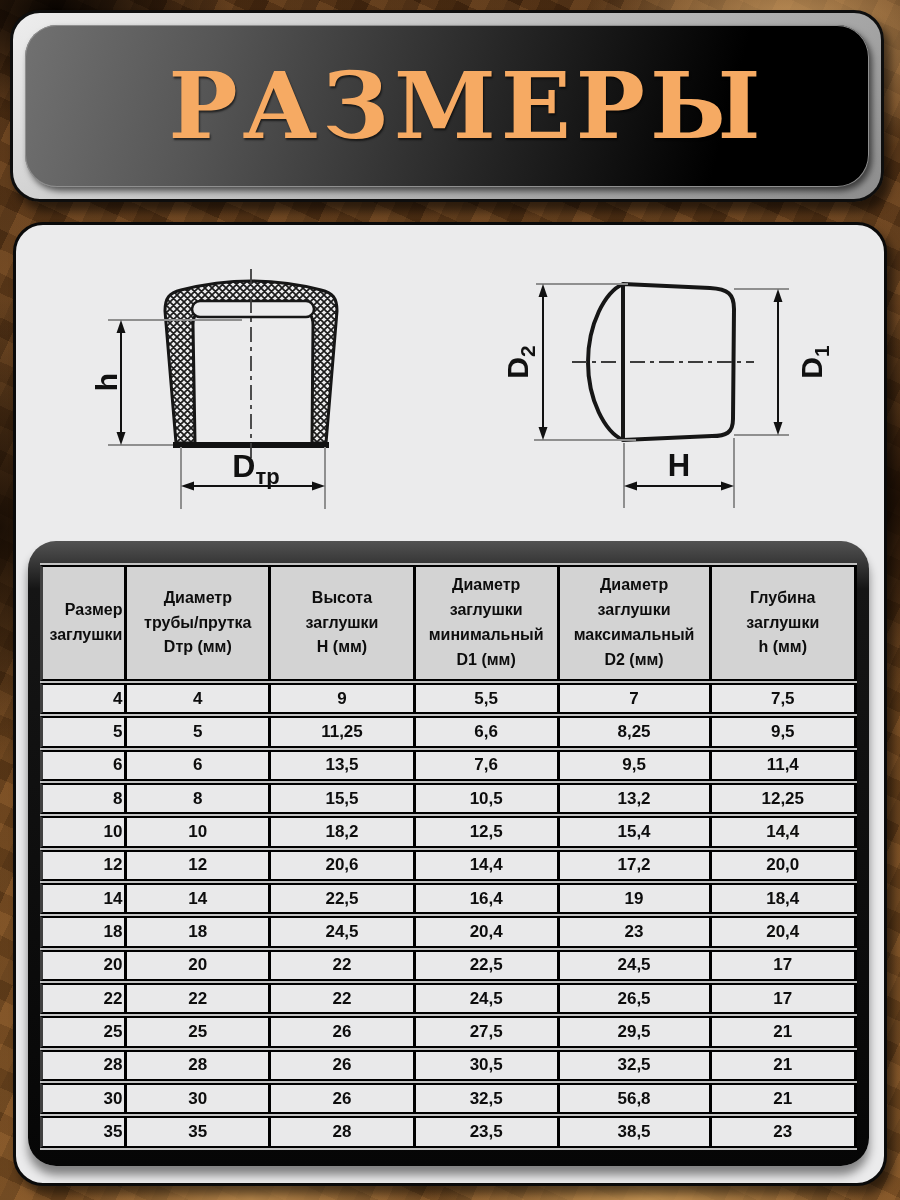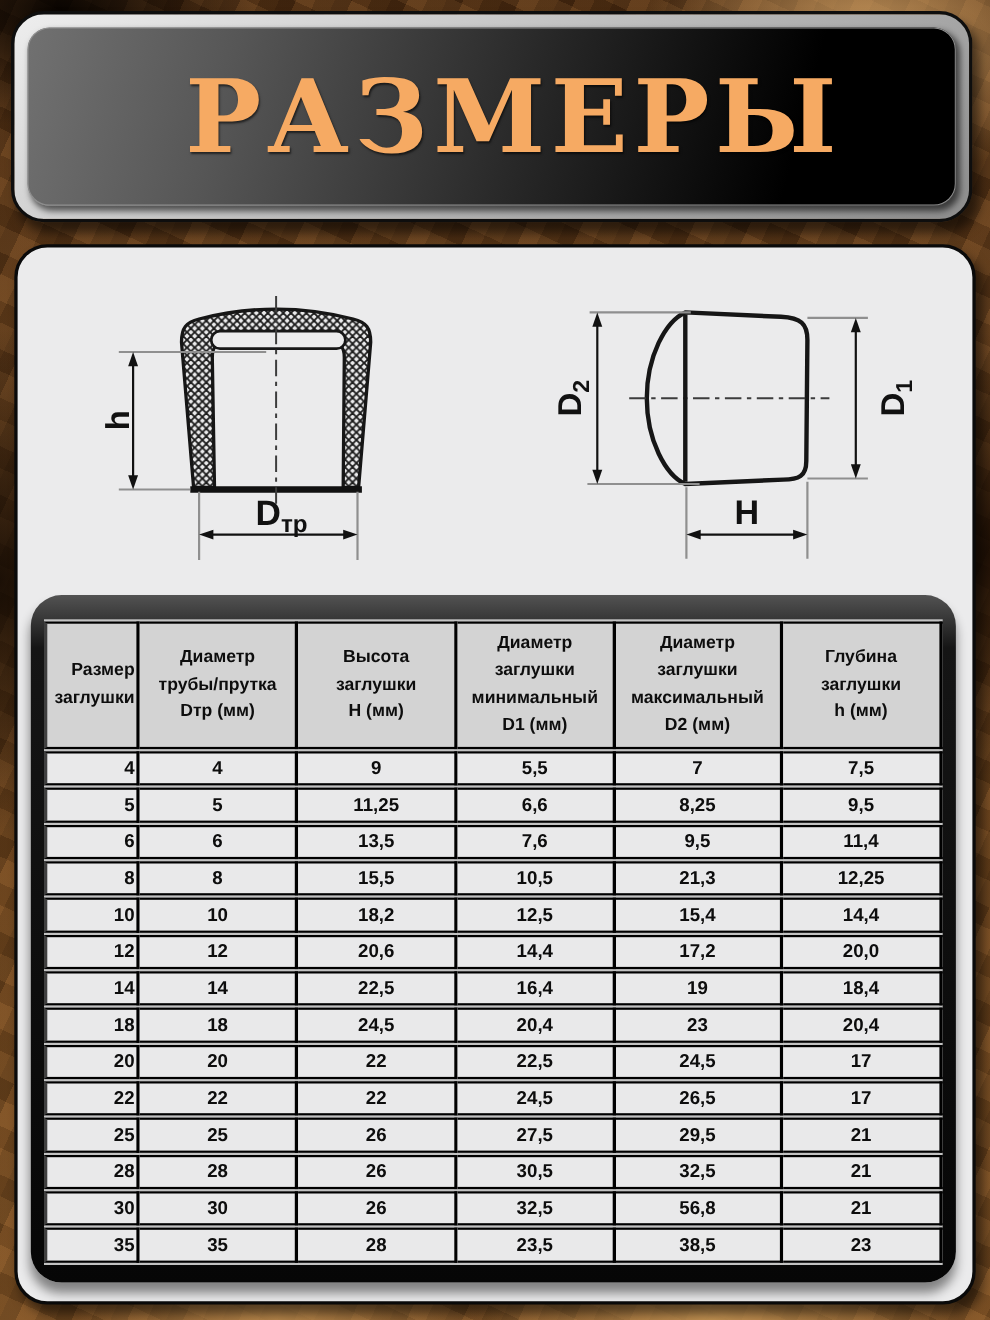--- a/index.html
+++ b/index.html
@@ -17,21 +17,21 @@
       repeating-linear-gradient(25deg, rgba(160,110,60,.22) 0 22px, rgba(50,28,10,.22) 22px 40px),
       linear-gradient(180deg,#4a2c12 0%, #6b4520 30%, #72491f 60%, #8a5c2a 100%);
   }
   .title-frame{
     position:absolute;left:10px;top:10px;width:874px;height:192px;box-sizing:border-box;
     border:3px solid #0e0e0e;border-radius:30px;
     background:linear-gradient(150deg,#eeeeee 0%,#cbcbcb 35%,#a8a8a8 70%,#8d8d8d 100%);
     box-shadow:6px 9px 10px rgba(0,0,0,.55);
   }
   .title-inner{
-    position:absolute;left:12px;top:12px;right:12px;bottom:12px;border-radius:20px;
+    position:absolute;left:12px;top:12px;right:12px;bottom:12px;border-radius:32px;
     background:linear-gradient(105deg,#717171 0%,#565656 22%,#262626 55%,#000 82%);
     box-shadow:inset 0 0 0 1px #8f8f8f, 3px 4px 6px rgba(0,0,0,.6);
     display:flex;align-items:center;justify-content:center;padding-left:40px;
   }
   .title-text{
     font-family:"DejaVu Serif",serif;font-weight:bold;font-size:92px;
     color:#f6aa63;letter-spacing:5px;text-shadow:1px 2px 2px rgba(0,0,0,.6);
   }
   .content-panel{
     position:absolute;left:13px;top:222px;width:874px;height:964px;box-sizing:border-box;
@@ -187,21 +187,21 @@
             <td>13,5</td>
             <td>7,6</td>
             <td>9,5</td>
             <td>11,4</td>
           </tr>
           <tr>
             <td>8</td>
             <td>8</td>
             <td>15,5</td>
             <td>10,5</td>
-            <td>21,3</td>
+            <td>13,2</td>
             <td>12,25</td>
           </tr>
           <tr>
             <td>10</td>
             <td>10</td>
             <td>18,2</td>
             <td>12,5</td>
             <td>15,4</td>
             <td>14,4</td>
           </tr>

